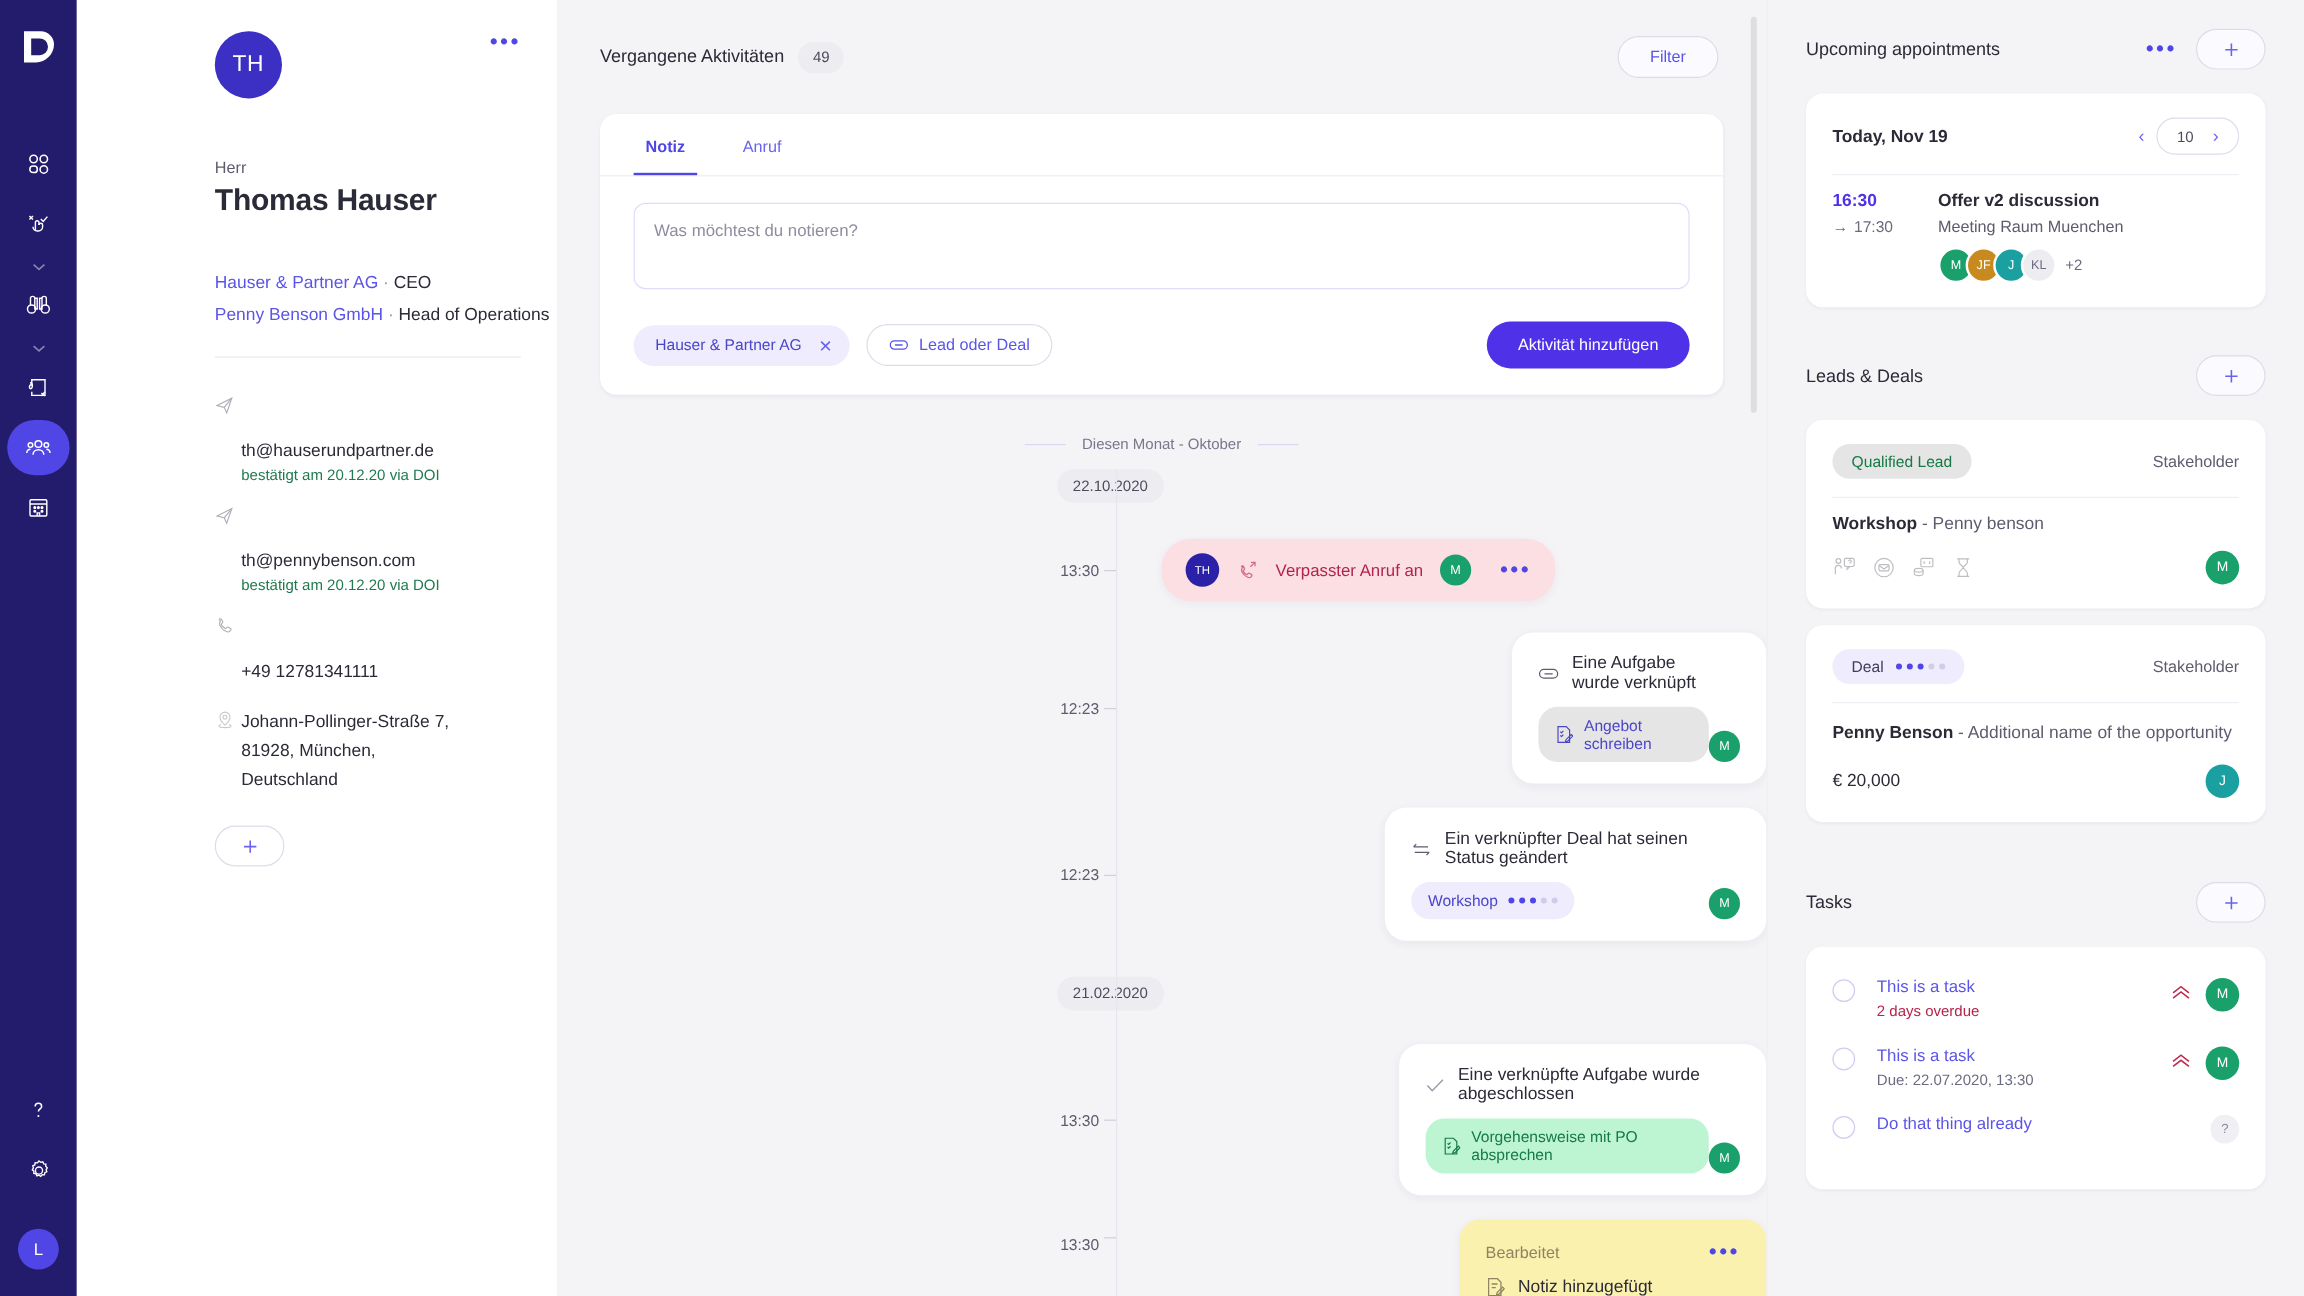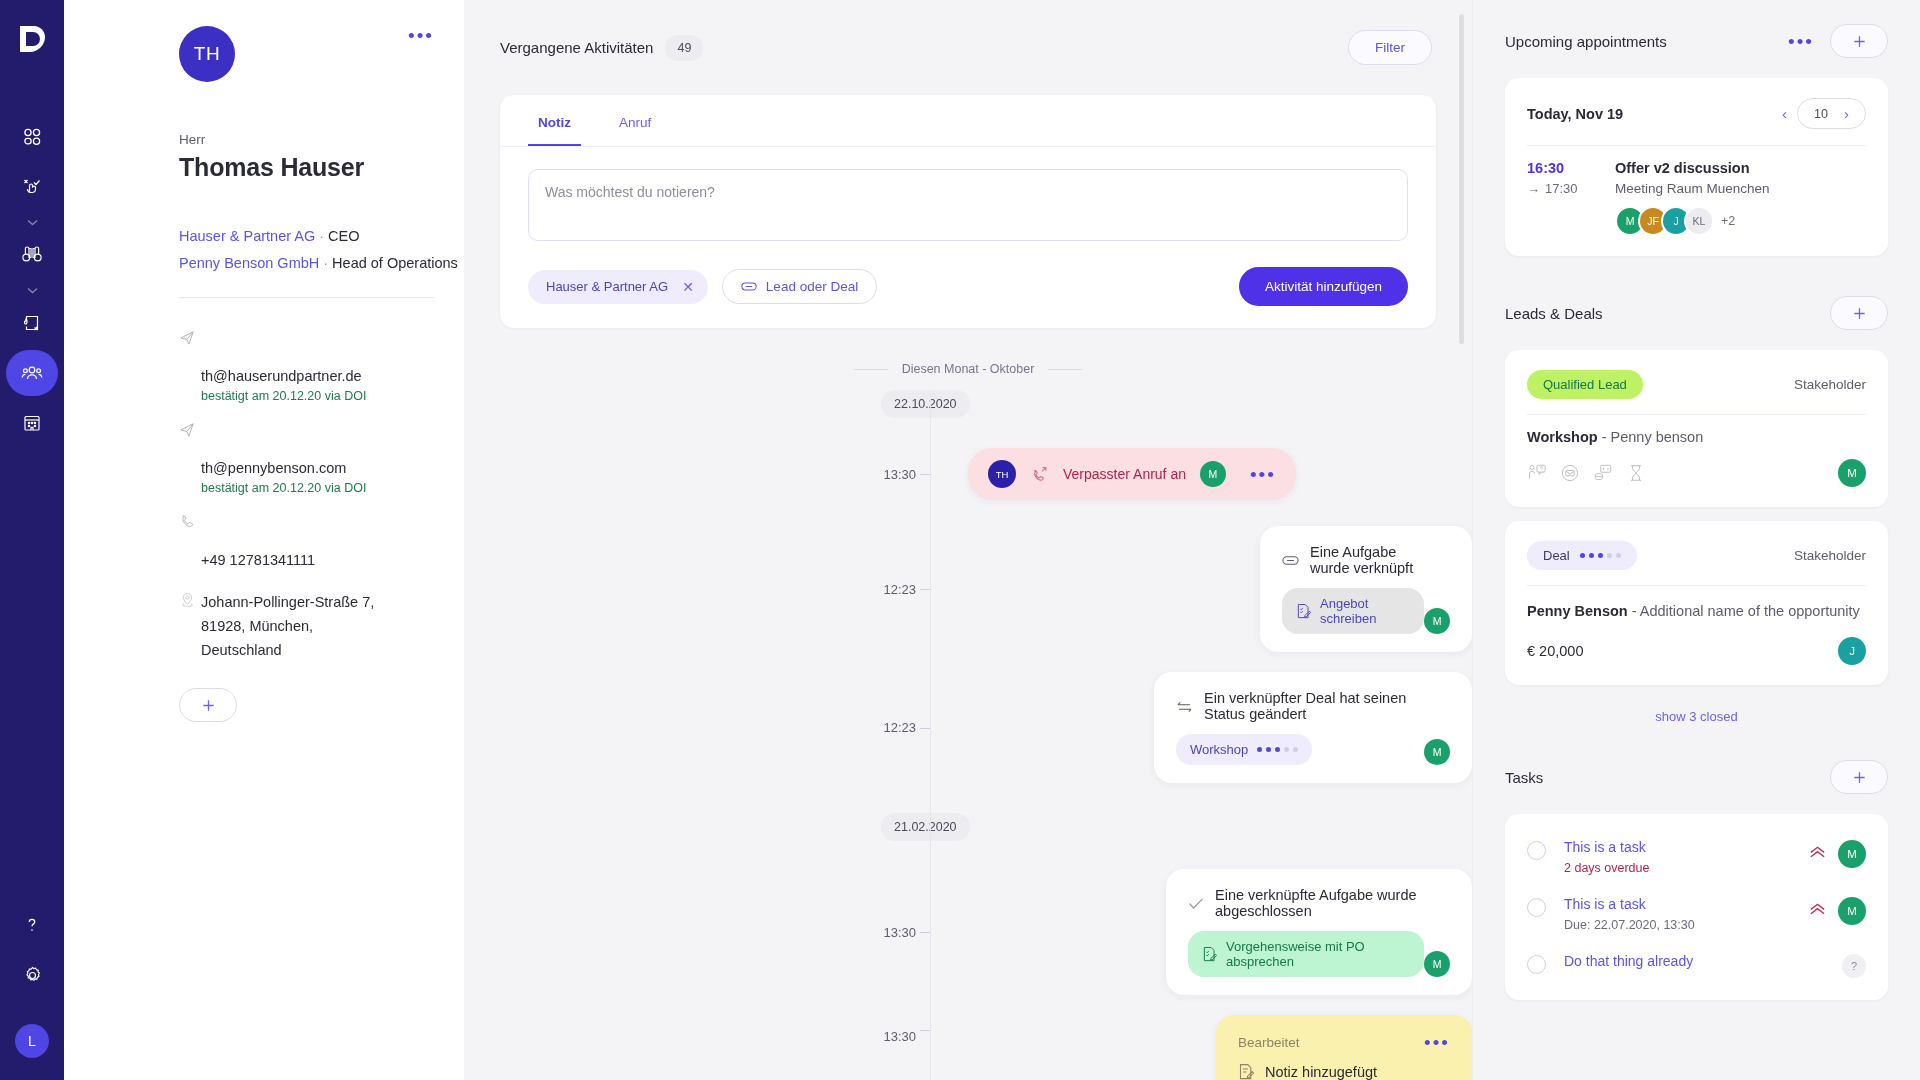--- a/index.html
+++ b/index.html
@@ -241,21 +241,21 @@
   .appt-loc { font-size: 13.5px; color: #5c5c6e; margin-top: 5px; }
   .avatars { display: flex; align-items: center; margin-top: 10px; }
   .avatars .av { margin-right: -7px; border: 2px solid #fff; box-sizing: content-box; }
   .av-more { font-size: 12.5px; color: #6b6b80; margin-left: 14px; }
 
   .sec-gap { height: 26px; }
   .lead-head { display: flex; align-items: center; justify-content: space-between; }
   .badge {
     font-size: 13px; padding: 7px 16px; border-radius: 15px;
   }
-  .badge-green { background: #bef264; color: #157a47; }
+  .badge-green { background: #e5e5e5; color: #157a47; }
   .badge-deal { background: #eeecfd; color: #3e3b5e; display: inline-flex; align-items: center; gap: 10px; }
   .stakeholder { font-size: 13.5px; color: #5c5c6e; }
   .lead-div { height: 1px; background: #eeeef4; margin: 15px 0 14px 0; }
   .lead-title { font-size: 14.5px; }
   .lead-title b { font-weight: bold; }
   .lead-title span { color: #5c5c6e; }
   .lead-foot { display: flex; align-items: center; justify-content: space-between; margin-top: 14px; }
   .lead-icons { display: flex; gap: 13px; opacity: .3; }
   .av-big { width: 28px; height: 28px; flex-basis:28px; font-size: 11.5px; }
   .show-closed { text-align: center; font-size: 13px; color: #6b63ee; padding: 10px 0 0 0; cursor: pointer; }
@@ -753,34 +753,33 @@
       <div class="lead-title" style="line-height:23px;">
         <b>Penny Benson</b>
         <span>- Additional name of the opportunity</span>
       </div>
       <div class="lead-foot">
         <span class="amount">€ 20,000</span>
         <div class="av av-j av-big">J</div>
       </div>
     </div>
 
-    <div class="show-closed">show 3 closed</div>
 
     <div class="sec-gap" style="height:36px;"></div>
 
     <div class="sec-head">
       <span class="sec-title">Tasks</span>
       <div class="plus-btn">
         <svg width="15" height="15" viewBox="0 0 16 16" fill="none" stroke="#6b63ee" stroke-width="1.4">
             <path d="M8 2.5v11M2.5 8h11"></path>
           </svg>
       </div>
     </div>
 
-    <div class="panel-card" style="padding:18px 22px 8px 22px;">
+    <div class="panel-card" style="padding:18px 22px 24px 22px;">
       <div class="task-row">
         <div class="task-check"></div>
         <div class="task-body">
           <div class="task-title">This is a task</div>
           <div class="task-due overdue">2 days overdue</div>
         </div>
         <div class="task-right">
           <span class="prio">
             <svg width="17" height="14" viewBox="0 0 18 14" fill="none" stroke="#c2294f" stroke-width="1.4">
                 <path d="M2 7.4L9 2l7 5.4M2 12L9 6.6 16 12"></path>

